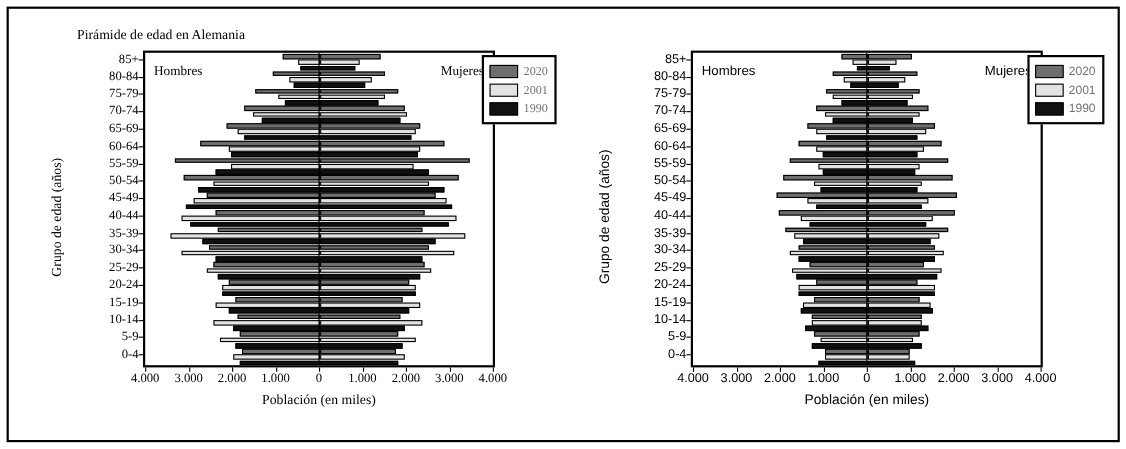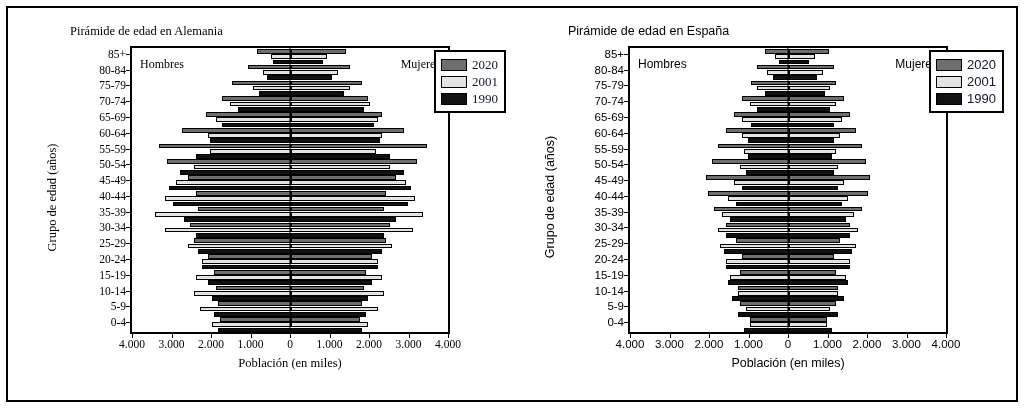--- a/index.html
+++ b/index.html
@@ -104,22 +104,22 @@
     align-items: center;
     height: 17px;
   }
   .legend-swatch {
     width: 26px; height: 12px;
     border: 1px solid #000;
     box-sizing: border-box;
     margin-right: 5px;
   }
   .legend-label {
-    font-size: 13px;
-    color: #0f172a;
+    font-size: 11px;
+    color: #737373;
   }
 
   
   .ytick {
     position: absolute;
     right: 0;
     font-size: 11.5px;
     color: #000;
     text-align: right;
     white-space: nowrap;
@@ -413,21 +413,20 @@
         <div class="xtick-mark" style="left: 193px;"></div>
         <div class="xtick-mark" style="left: 232.5px;"></div>
         <div class="xtick-mark" style="left: 272px;"></div>
         <div class="xtick-mark" style="left: 311.5px;"></div>
         <div class="xtick-mark" style="left: 351px;"></div>
         <div class="xtick-mark" style="left: 390.5px;"></div>
         <div class="xtick-mark" style="left: 430px;"></div>
       </div>
 
     <div class="panel" id="panel-right">
-      <div class="panel-title">Pirámide de edad en España</div>
       <div class="yaxis-title">Grupo de edad (años)</div>
       <div class="ytick-area" id="yticks-right">
           <div class="ytick" style="top: 7.88889px;">85+</div>
           <div class="ytick" style="top: 23.6667px;">80-84</div>
           <div class="ytick" style="top: 39.4444px;">75-79</div>
           <div class="ytick" style="top: 55.2222px;">70-74</div>
           <div class="ytick" style="top: 71px;">65-69</div>
           <div class="ytick" style="top: 86.7778px;">60-64</div>
           <div class="ytick" style="top: 102.556px;">55-59</div>
           <div class="ytick" style="top: 118.333px;">50-54</div>

